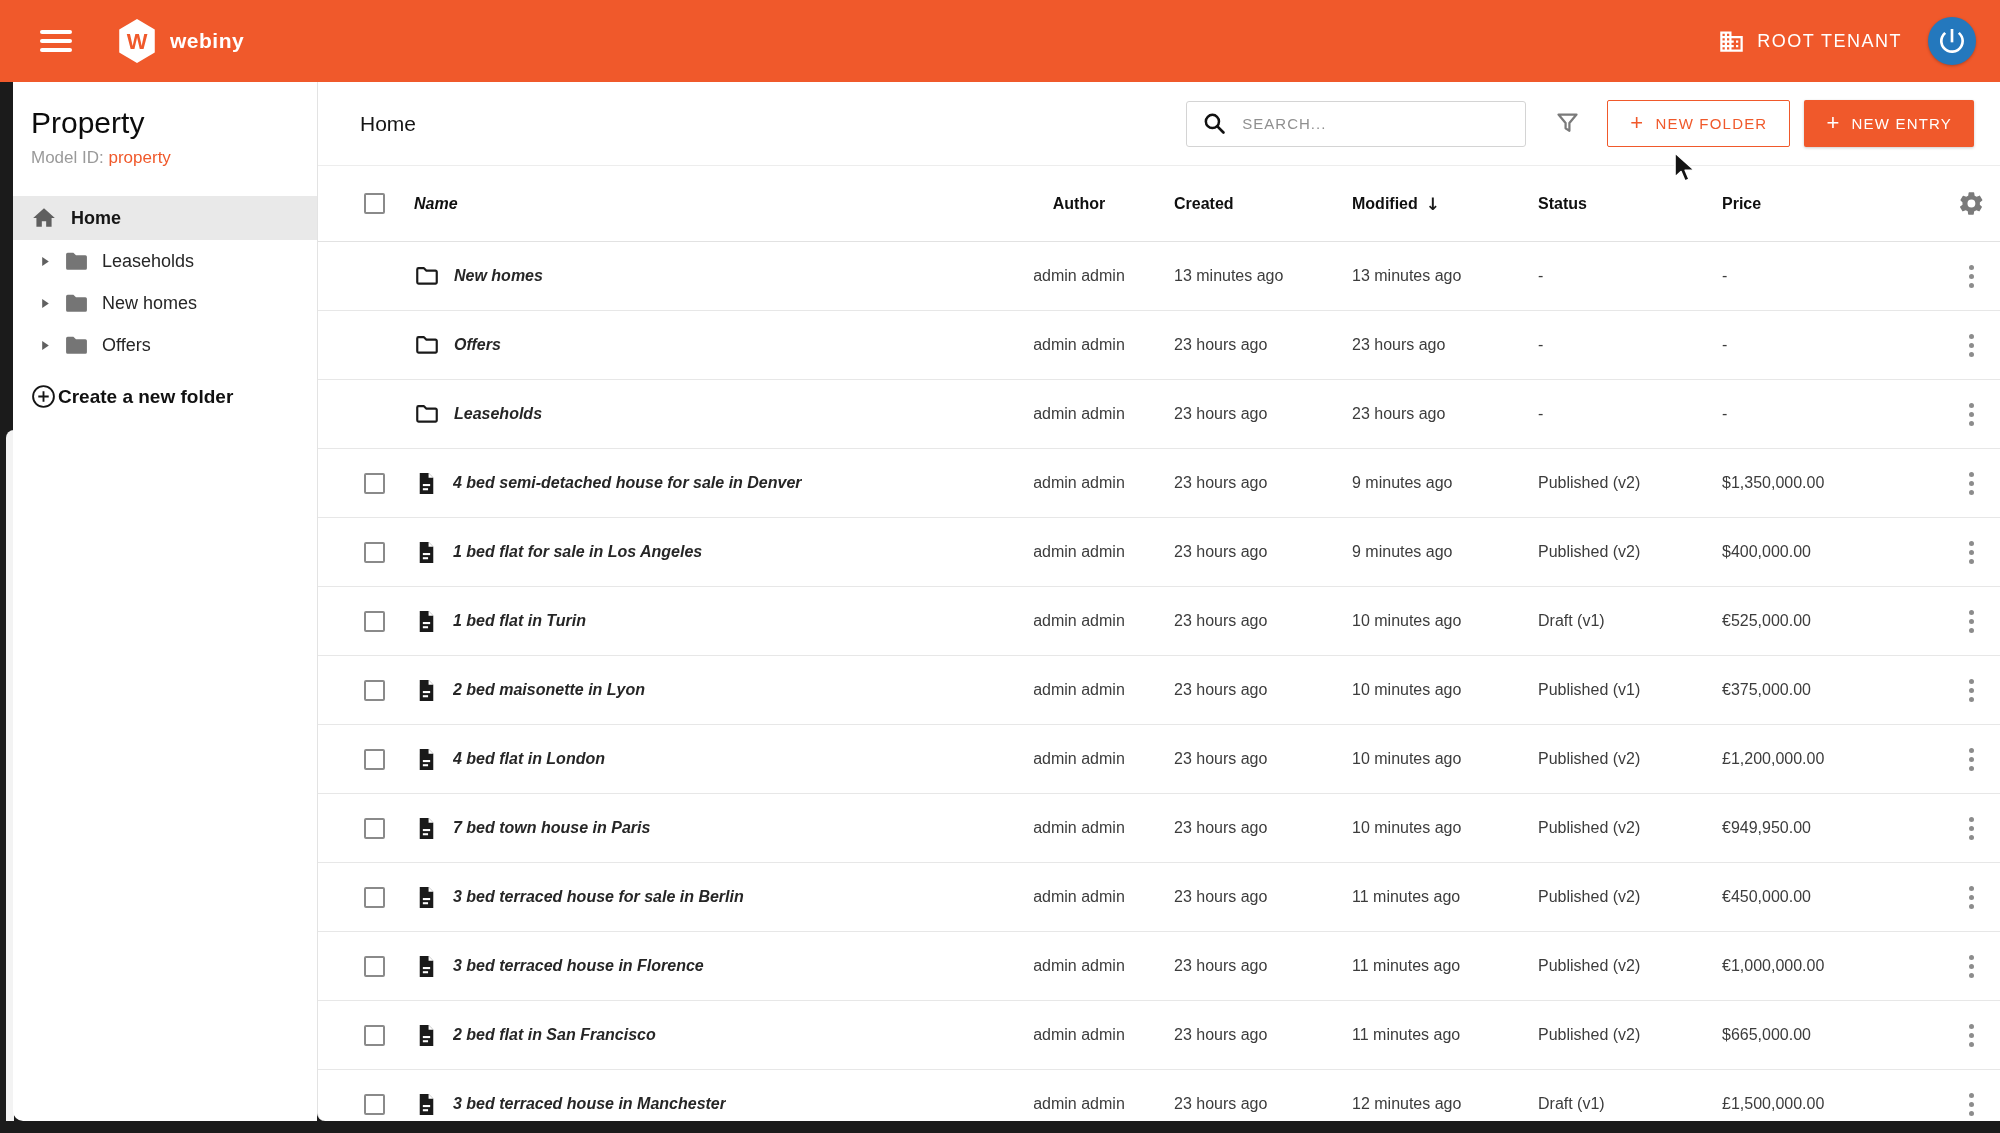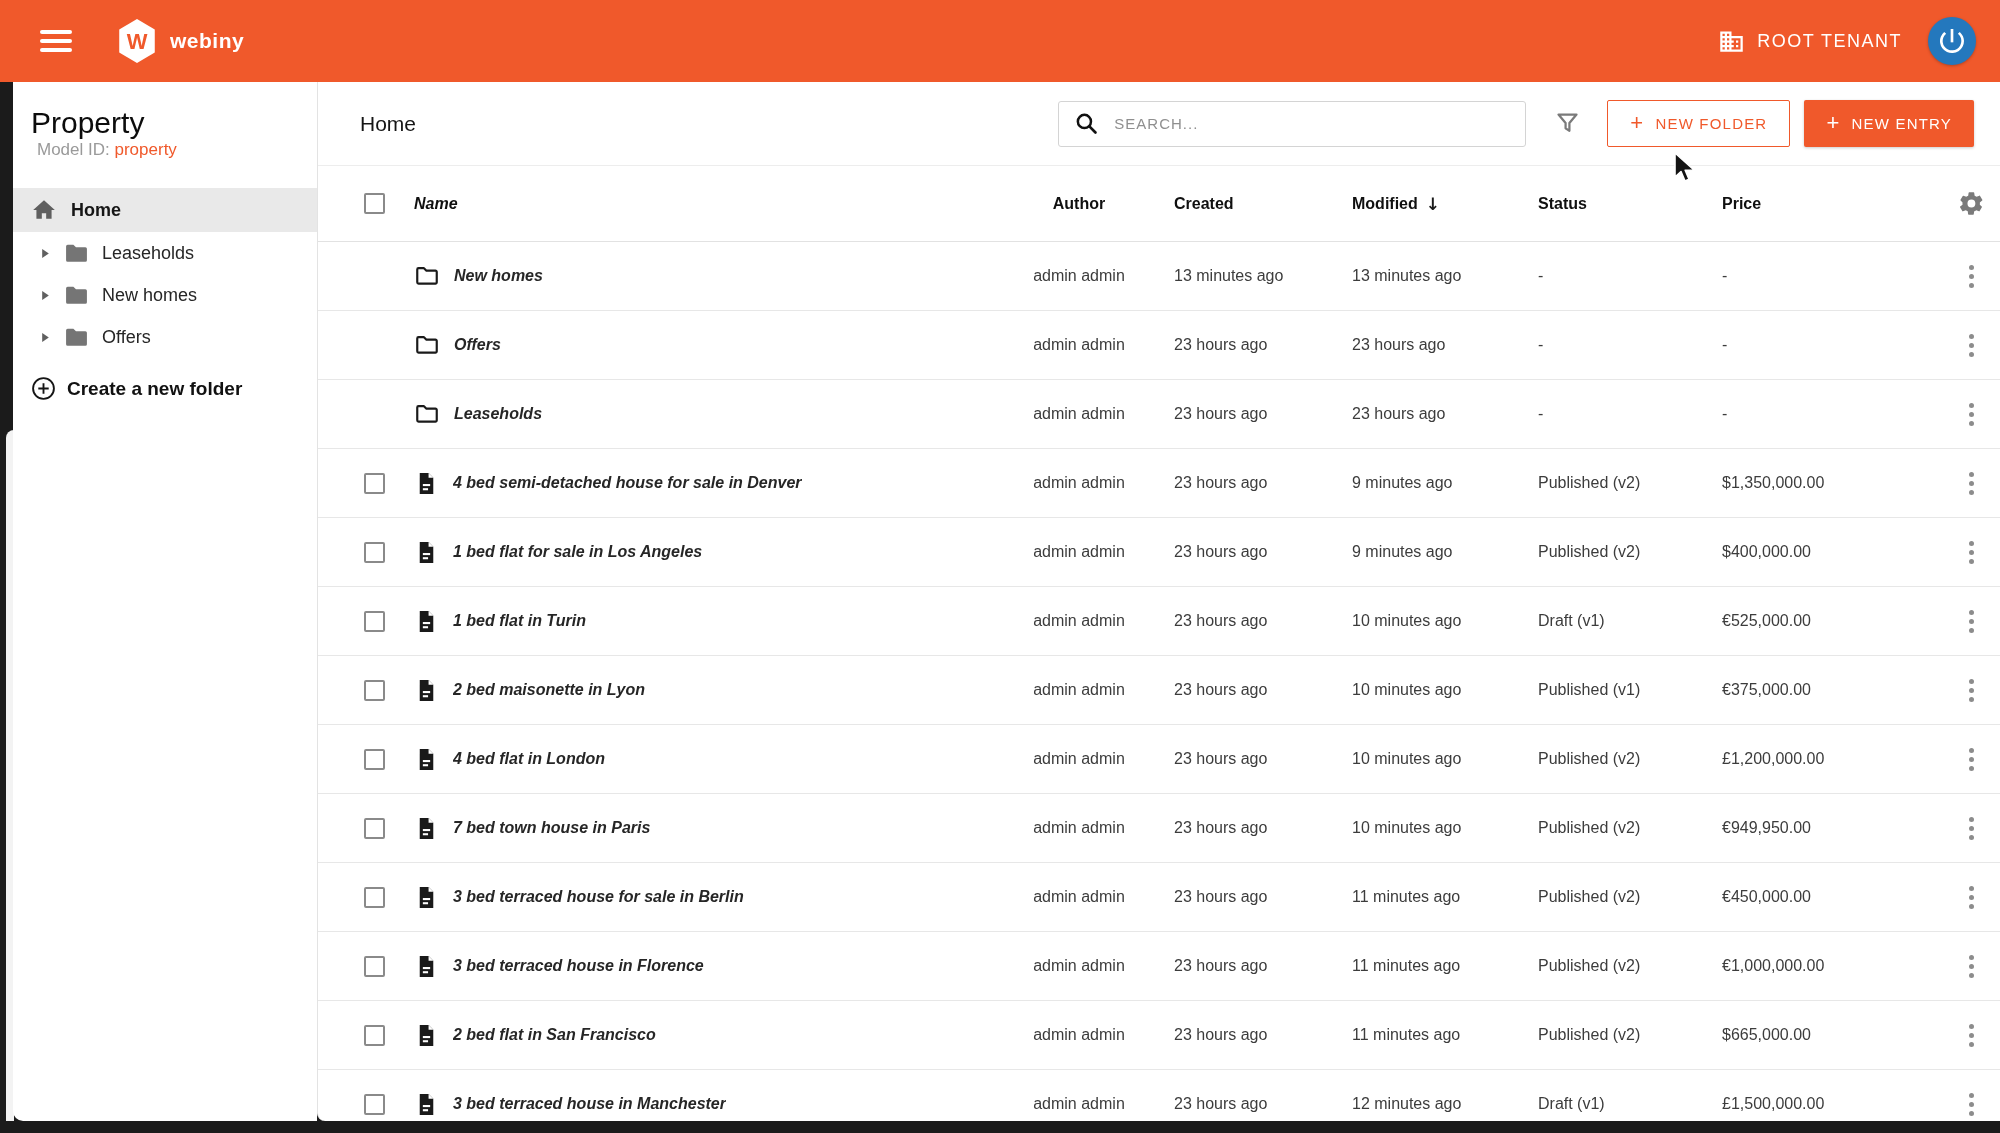--- a/index.html
+++ b/index.html
@@ -21,35 +21,35 @@
   .brand-word{color:#fff;font-size:21px;font-weight:700;letter-spacing:.5px;}
   .topbar-right{margin-left:auto;display:flex;align-items:center;gap:16px;}
   .tenant{display:flex;align-items:center;gap:12px;color:#fff;font-size:18px;letter-spacing:1.5px;font-weight:400;cursor:pointer;}
   .avatar{width:48px;height:48px;border-radius:50%;background:#2478BD;display:flex;align-items:center;justify-content:center;margin-left:10px;cursor:pointer;box-shadow:0 1px 3px rgba(0,0,0,.25);}
   
   .shell{position:absolute;top:82px;left:13px;right:0;bottom:12px;display:flex;}
   .side-bump{position:absolute;left:6px;top:430px;bottom:12px;width:8px;background:#f3f3f3;border-top-left-radius:10px;}
   
   .sidebar{width:304px;background:#fff;border-bottom-left-radius:10px;box-sizing:border-box;padding-top:24px;flex:none;}
   .sb-title{font-size:30px;color:#0c0c0c;padding:0 18px;font-weight:400;}
-  .sb-model{padding:0 24px;font-size:17px;color:#9a9a9a;}
+  .sb-model{padding:0 18px;margin-top:8px;font-size:17px;color:#9a9a9a;}
   .sb-model .model-value{color:#F0592B;}
   .sb-nav{margin-top:28px;}
   .sb-home{height:44px;background:#e9e9e9;display:flex;align-items:center;gap:14px;padding-left:18px;cursor:pointer;}
   .sb-home .label{font-size:18px;font-weight:700;color:#161616;}
   .sb-item{height:42px;display:flex;align-items:center;gap:13px;padding-left:26px;cursor:pointer;}
   .sb-item .label{font-size:18px;color:#262626;}
   .caret{display:flex;width:12px;justify-content:center;cursor:pointer;}
-  .sb-create{margin-top:18px;display:flex;align-items:center;gap:11px;padding-left:18px;cursor:pointer;}
+  .sb-create{margin-top:18px;display:flex;align-items:center;gap:2px;padding-left:18px;cursor:pointer;}
   .sb-create .label{font-size:19px;font-weight:700;color:#111;}
   
   .main{flex:1;background:#fff;border-left:1px solid #e3e3e3;border-bottom-left-radius:8px;display:flex;flex-direction:column;overflow:hidden;}
   .toolbar{height:84px;flex:none;display:flex;align-items:center;padding:0 26px 0 42px;border-bottom:1px solid #ededed;box-sizing:border-box;}
   .toolbar-title{font-size:21px;color:#151515;}
-  .search{margin-left:auto;width:468px;height:46px;border:1px solid #d4d4d4;border-radius:3px;display:flex;align-items:center;gap:13px;padding:0 15px;box-sizing:border-box;background:#fff;}
+  .search{margin-left:auto;width:340px;height:46px;border:1px solid #d4d4d4;border-radius:3px;display:flex;align-items:center;gap:13px;padding:0 15px;box-sizing:border-box;background:#fff;}
   .search input{border:none;outline:none;flex:1;font-size:15px;letter-spacing:1px;color:#333;font-family:inherit;background:transparent;}
   .search input::placeholder{color:#8f8f8f;}
   .filter-btn{margin:0 22px 0 24px;background:none;border:none;padding:4px;cursor:pointer;display:flex;}
   .btn{height:47px;border-radius:2px;font-size:15px;letter-spacing:1.2px;display:inline-flex;align-items:center;gap:11px;padding:0 22px;cursor:pointer;font-family:inherit;}
   .btn .plus{font-size:22px;font-weight:400;line-height:1;margin-top:-2px;}
   .btn-outline{border:1px solid #F0592B;color:#F0592B;background:#fff;margin-right:14px;}
   .btn-filled{background:#F0592B;color:#fff;border:none;box-shadow:0 1px 3px rgba(0,0,0,.2);}
   
   .thead{height:75px;flex:none;display:flex;align-items:center;border-bottom:1px solid #e2e2e2;font-weight:700;font-size:16px;color:#101010;}
   .tbody{flex:1;overflow:hidden;}

